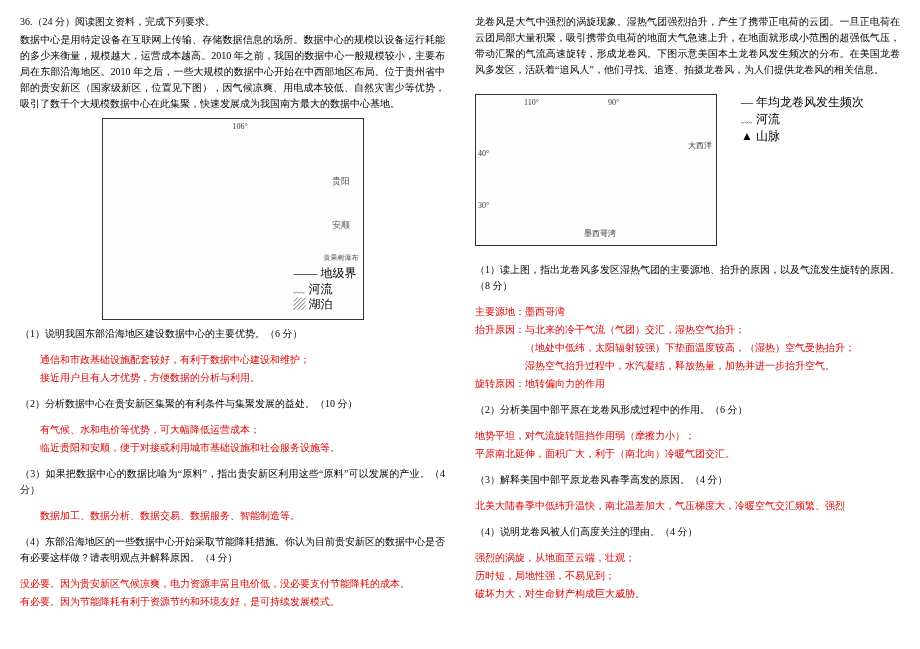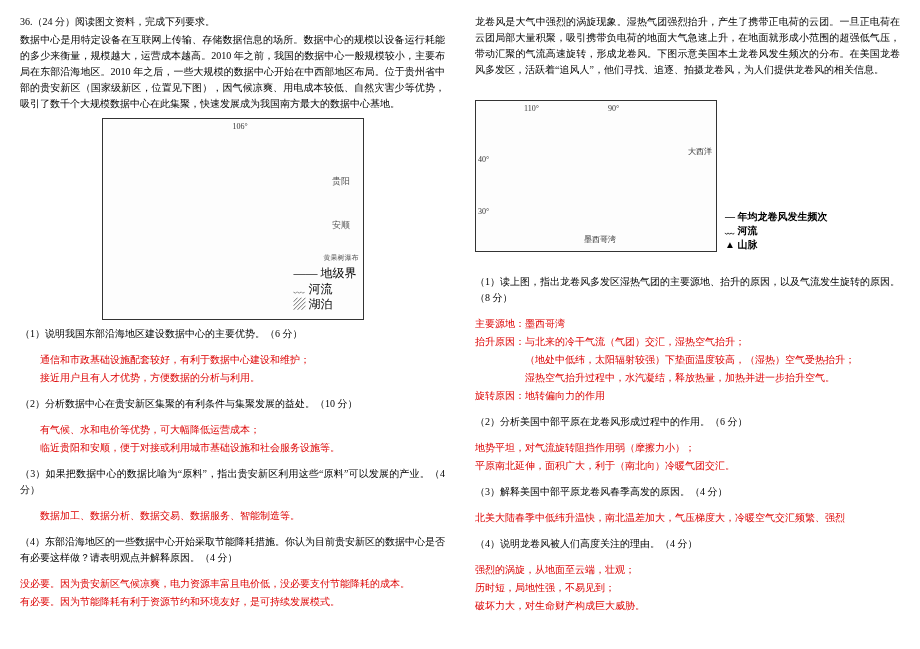--- a/index.html
+++ b/index.html
@@ -50,30 +50,29 @@
   }
   .map-legend {
     position: absolute;
     bottom: 6px;
     right: 6px;
     font-size: 12px;
     line-height: 1.3;
     text-align: left;
   }
   .map-legend-right {
-    font-size: 10px;
+    font-size: 12px;
     line-height: 1.4;
     text-align: left;
-    font-weight: bold;
   }
   .map-row {
     display: flex;
-    align-items: flex-end;
-    gap: 8px;
-    margin: 22px 0;
+    align-items: flex-start;
+    gap: 24px;
+    margin: 16px 0;
   }
   .map-box2 {
     width: 240px;
     height: 150px;
     border: 1px solid #333;
     background: #fdfdfd;
     display:flex;align-items:center;justify-content:center;
     position: relative;
   }
   .spacer { height: 6px; }

